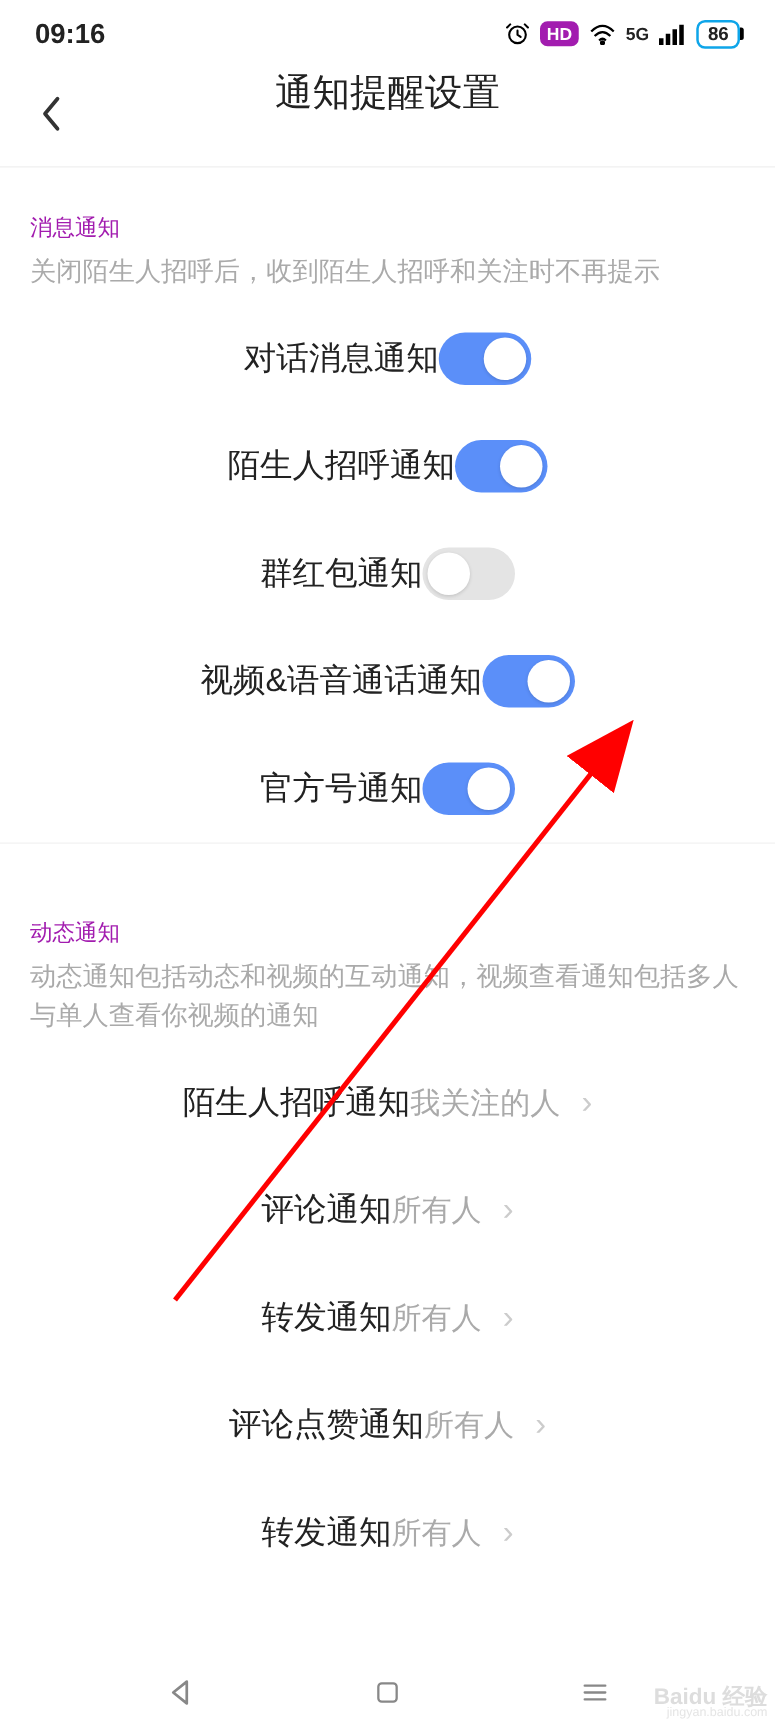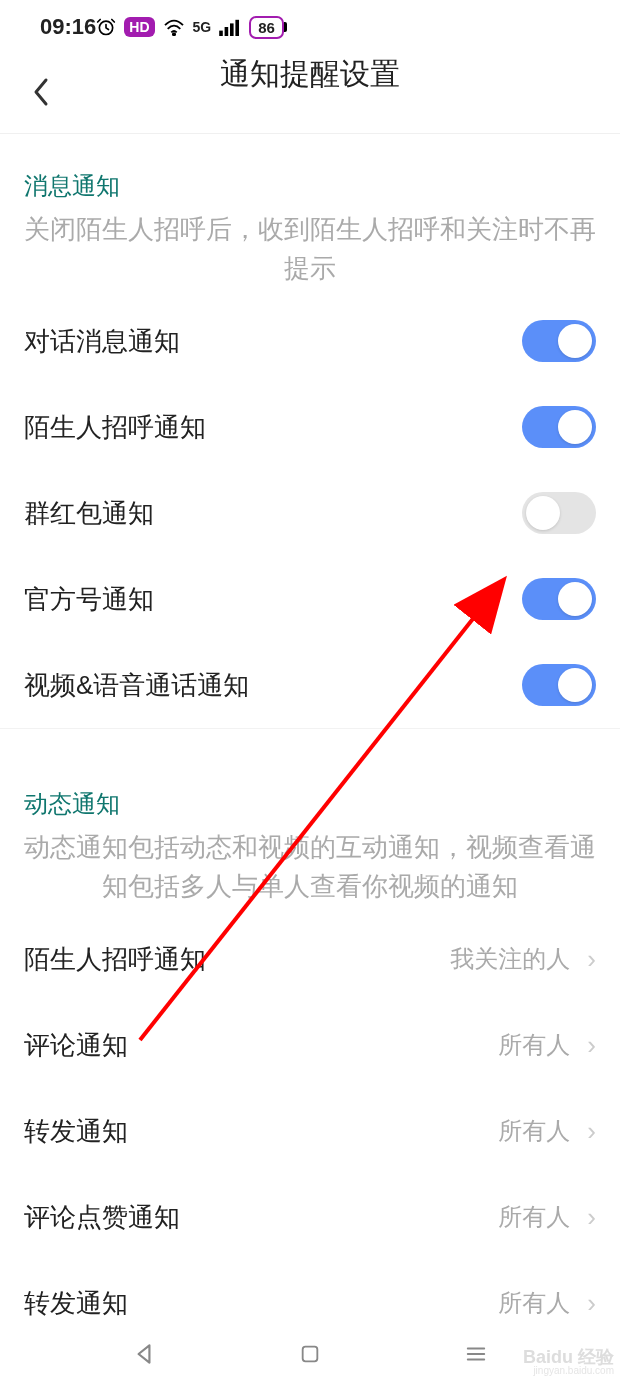--- a/index.html
+++ b/index.html
@@ -1,37 +1,37 @@
 <!DOCTYPE html>
 <html><head>
 <meta charset="utf-8">
 <style>
   * { box-sizing: border-box; margin: 0; padding: 0; }
   html, body { width: 620px; height: 1386px; background: #fff; font-family: -apple-system, "PingFang SC", "Microsoft YaHei", sans-serif; color: #222; overflow: hidden; position: relative; }
   
   
-  .status-bar { display: flex; align-items: center; height: 54px; padding: 0 40px; font-size: 22px; font-weight: 600; }
+  .status-bar { display: flex; justify-content: space-between; align-items: center; height: 54px; padding: 0 28px; font-size: 22px; font-weight: 600; }
   .status-right { display: flex; align-items: center; gap: 8px; }
   .status-right .hd { background: #a21caf; color: #fff; border-radius: 6px; font-size: 14px; padding: 2px 5px; font-weight: 700; }
-  .status-right .battery-wrap { display: flex; align-items: center; border: 2px solid #a21caf; border-radius: 7px; padding: 1px 7px; font-size: 15px; font-weight: 700; position: relative; }
+  .status-right .battery-wrap { display: flex; align-items: center; border: 2px solid #0ea5e9; border-radius: 7px; padding: 1px 7px; font-size: 15px; font-weight: 700; position: relative; }
   .status-right .battery-wrap::after { content: ""; position: absolute; right: -5px; top: 50%; transform: translateY(-50%); width: 3px; height: 10px; background: #000; border-radius: 0 2px 2px 0; }
   .status-right svg { display: block; }
   
   
   .header { display: flex; justify-content: center; position: relative; height: 80px; border-bottom: 1px solid #f0f0f0; }
   .header .back { position: absolute; left: 20px; top: 50%; transform: translateY(-50%); font-size: 38px; color: #333; line-height: 1; padding: 8px 12px; }
   .header .title { font-size: 30px; font-weight: 500; color: #222; }
   
   
   .section { padding: 0 24px; }
   .section-header { padding-top: 36px; padding-bottom: 10px; }
-  .section-title { font-size: 24px; color: #0f766e; font-weight: 500; margin-bottom: 8px; }
-  .section-desc { font-size: 26px; color: #aaa; line-height: 1.5; text-align: center; }
-  
-  .row { display: flex; align-items: center; justify-content: space-between; height: 86px; }
+  .section-title { font-size: 18px; color: #a21caf; font-weight: 500; margin-bottom: 8px; }
+  .section-desc { font-size: 21px; color: #aaa; line-height: 1.5; }
+  
+  .row { display: flex; align-items: center; justify-content: center; height: 86px; }
   .row-label { font-size: 26px; color: #222; }
   .row-value { display: flex; align-items: center; gap: 17px; color: #aaa; font-size: 24px; }
   .chevron { color: #ccc; font-size: 26px; }
   
   .divider { height: 24px; background: #fff; border-top: 1px solid #f2f2f2; }
   
   
   .toggle { width: 74px; height: 42px; border-radius: 21px; position: relative; cursor: pointer; }
   .toggle.on { background: #5b8ff9; }
   .toggle.off { background: #e4e4e4; }
@@ -108,27 +108,27 @@
         <div class="knob"></div>
       </div>
   </div>
   <div class="row">
     <span class="row-label">群红包通知</span>
     <div class="toggle off">
         <div class="knob"></div>
       </div>
   </div>
   <div class="row">
+    <span class="row-label">视频&amp;语音通话通知</span>
+    <div class="toggle on">
+        <div class="knob"></div>
+      </div>
+  </div>
+  <div class="row">
     <span class="row-label">官方号通知</span>
-    <div class="toggle on">
-        <div class="knob"></div>
-      </div>
-  </div>
-  <div class="row">
-    <span class="row-label">视频&amp;语音通话通知</span>
     <div class="toggle on">
         <div class="knob"></div>
       </div>
   </div>
 </div>
 
 <div class="divider"></div>
 
 <div class="section">
   <div class="section-header">

